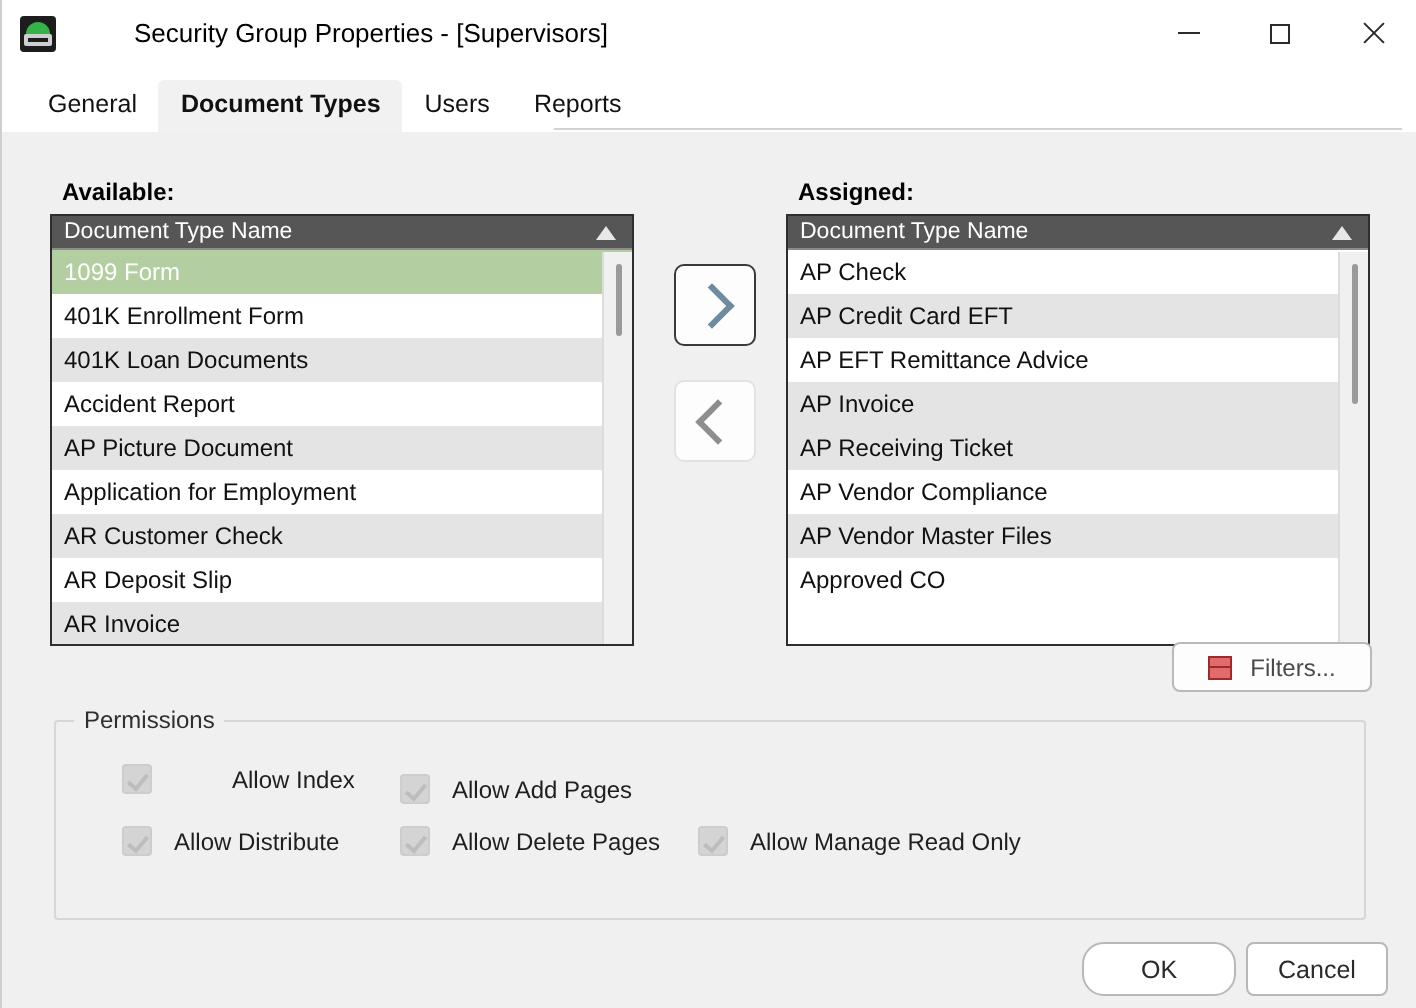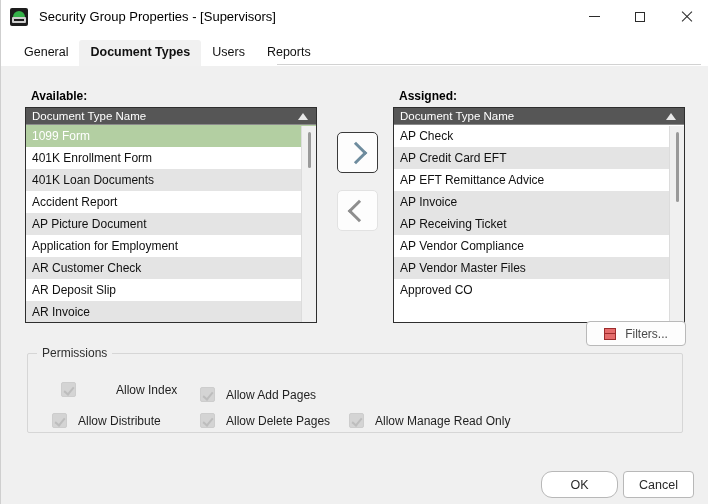--- a/index.html
+++ b/index.html
@@ -26,20 +26,21 @@
     border-bottom: 1px solid #cfcfcf;
   }
   
   .titlebar {
     position: absolute;
     left: 0; top: 0;
     width: 708px; height: 33px;
     background: #ffffff;
     display: flex;
     align-items: center;
+    gap: 28px;
   }
   .title-icon {
     width: 18px; height: 18px;
     margin-left: 9px;
     background: #1d1d1d;
     border-radius: 2px;
     position: relative;
     flex: 0 0 auto;
   }
   .title-icon .dome {
@@ -409,29 +410,29 @@
       <div class="vscroll" style="right:0; height:197px;">
         <div class="vthumb" style="top:6px; height:70px;"></div>
       </div>
     </div>
 
     <div class="filters-btn" style="left:585px; top:255px; width:100px; height:25px;">
       <span class="filters-icon"></span>
       <span class="filters-label">Filters...</span>
     </div>
 
-    <div class="groupbox" style="left:26px; top:287px; width:656px; height:80px;">
+    <div class="groupbox" style="left:26px; top:294px; width:656px; height:100px;">
       <span class="group-legend">Permissions</span>
     </div>
 
     <div class="perm" style="left:60px; top:316px;gap:40px;">
       <span class="cbox"></span>
       <span class="perm-label">Allow Index</span>
     </div>
-    <div class="perm" style="left:51px; top:347px;">
+    <div class="perm" style="left:60px; top:347px;">
       <span class="cbox"></span>
       <span class="perm-label">Allow Distribute</span>
     </div>
     <div class="perm" style="left:199px; top:321px;">
       <span class="cbox"></span>
       <span class="perm-label">Allow Add Pages</span>
     </div>
     <div class="perm" style="left:199px; top:347px;">
       <span class="cbox"></span>
       <span class="perm-label">Allow Delete Pages</span>

